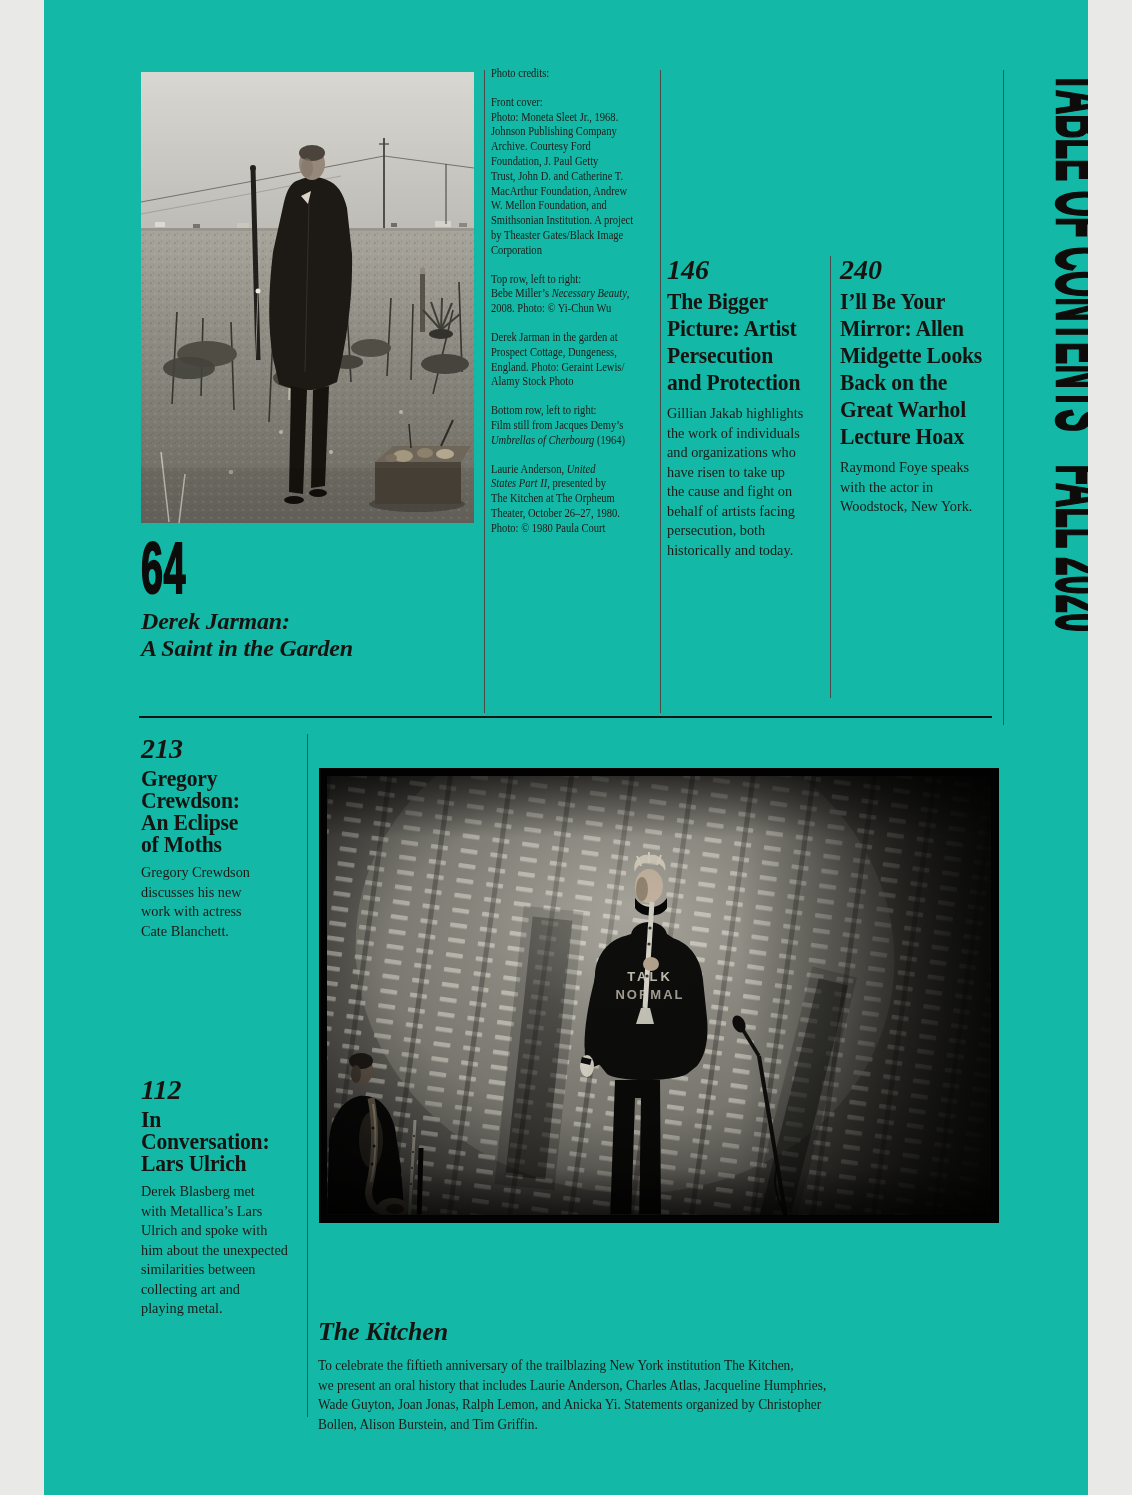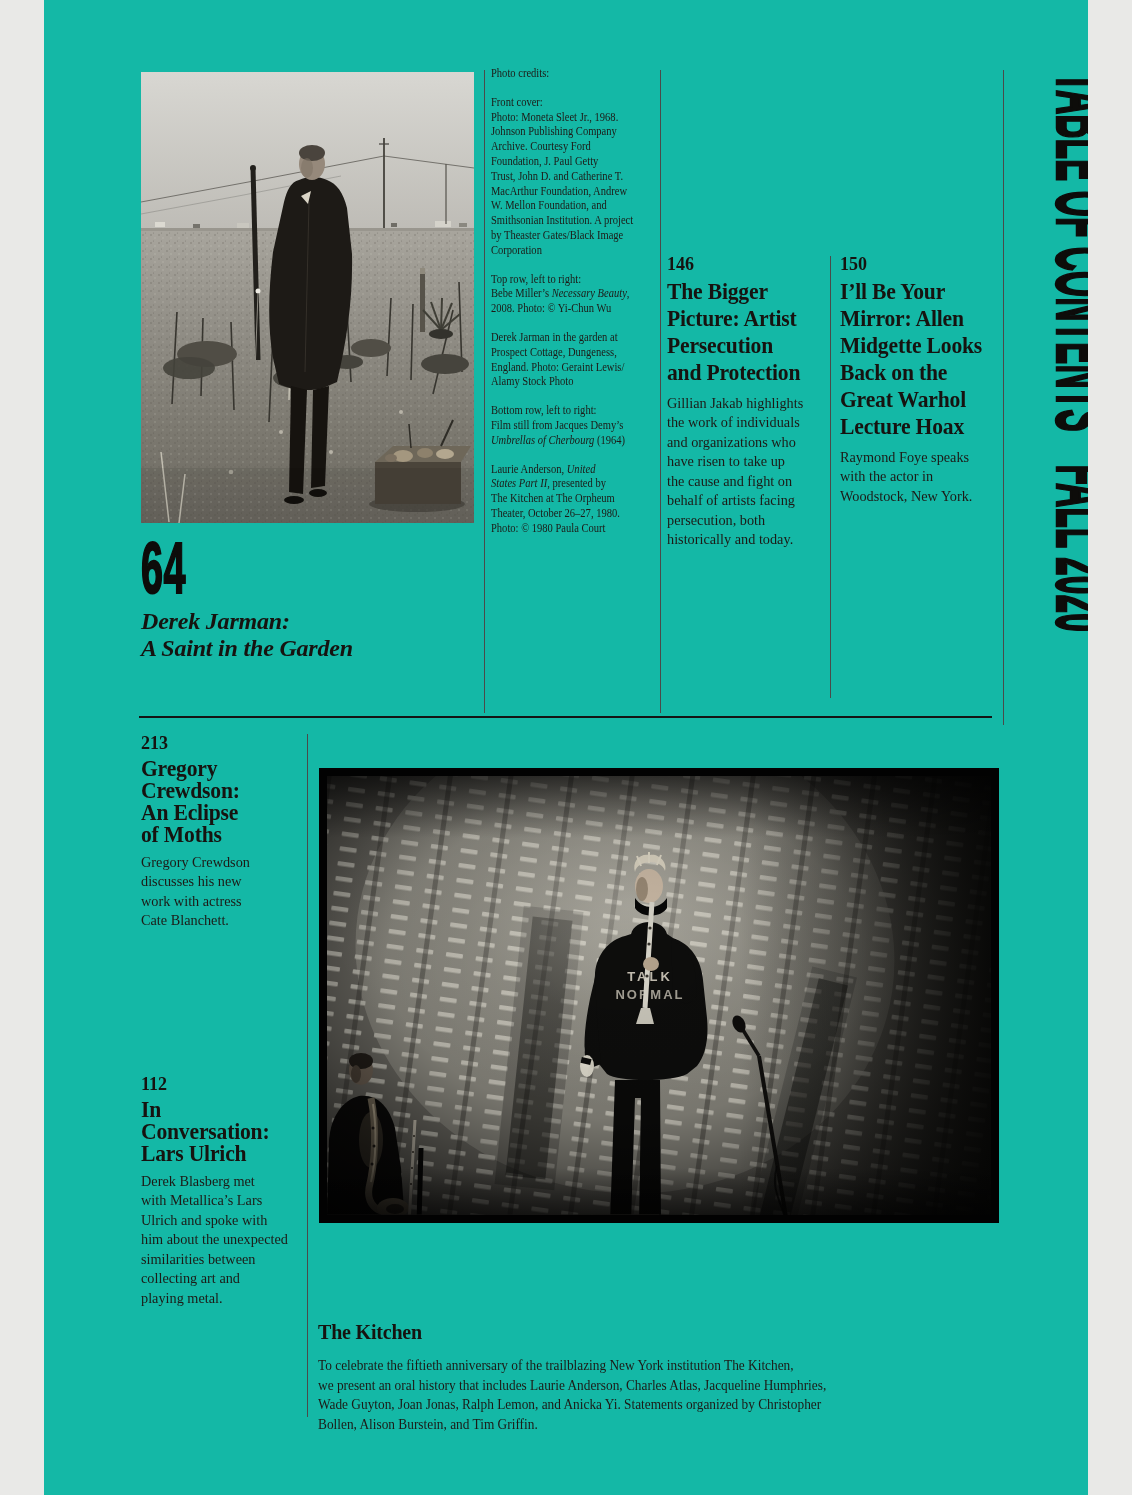--- a/index.html
+++ b/index.html
@@ -13,21 +13,21 @@
   .vrule{width:1px;background:#4a4a4a;}
   .hrule{height:2px;background:#141414;}
   
   .bignum{
     font-family:"Liberation Sans","DejaVu Sans",sans-serif;
     font-weight:700;line-height:1;color:#0d0c0a;
     -webkit-text-stroke:2px #0d0c0a;
     display:inline-block;transform-origin:0 0;letter-spacing:1px;
   }
   
-  .num{font-weight:700;font-size:18px;line-height:1.05;}
+  .num{font-weight:700;font-size:28px;line-height:1.05;font-style:italic;}
   
   .title{
     font-weight:700;font-size:24px;line-height:27px;white-space:pre-line;
     transform:scaleX(.90);transform-origin:0 0;margin-top:4px;letter-spacing:-.2px;
   }
   .title-tight{line-height:22px;}
   
   .desc{
     font-size:15.5px;line-height:19.5px;white-space:pre-line;margin-top:7px;
     transform:scaleX(.92);transform-origin:0 0;color:#1d1a16;
@@ -42,21 +42,21 @@
   .credits p{margin:0 0 14px 0;white-space:pre-line;}
   
   .masthead{
     position:absolute;left:1080px;top:72px;transform-origin:0 0;
     transform:rotate(90deg) scaleX(.42);
     display:flex;gap:78px;white-space:nowrap;
     font-family:"Liberation Sans","DejaVu Sans",sans-serif;
     font-weight:700;font-size:80px;line-height:1;color:#0d0c0a;
     -webkit-text-stroke:2.5px #0d0c0a;letter-spacing:0;
   }
-  .kitchen-title{font-weight:700;font-size:20px;line-height:28px;letter-spacing:-.2px;}
+  .kitchen-title{font-weight:700;font-size:26px;line-height:28px;letter-spacing:-.2px;font-style:italic;}
   .photo{display:block;}
 </style>
 </head>
 <body>
 
 <div class="page">
 
   <div class="abs" style="left:97px;top:72px;width:333px;height:451px;">
     <svg class="photo" width="333" height="451" viewBox="0 0 333 451">
       <defs>
@@ -226,21 +226,21 @@
 and organizations who
 have risen to take up
 the cause and fight on
 behalf of artists facing
 persecution, both
 historically and today.</div>
   </div>
 
   <div class="abs" style="left:796px;top:255px;width:168px;">
     <div>
-      <div class="num">150</div>
+      <div class="num">240</div>
       <div class="title">I’ll Be Your
 Mirror: Allen
 Midgette Looks
 Back on the
 Great Warhol
 Lecture Hoax</div>
       <div class="desc">Raymond Foye speaks
 with the actor in
 Woodstock, New York.</div>
     </div>

